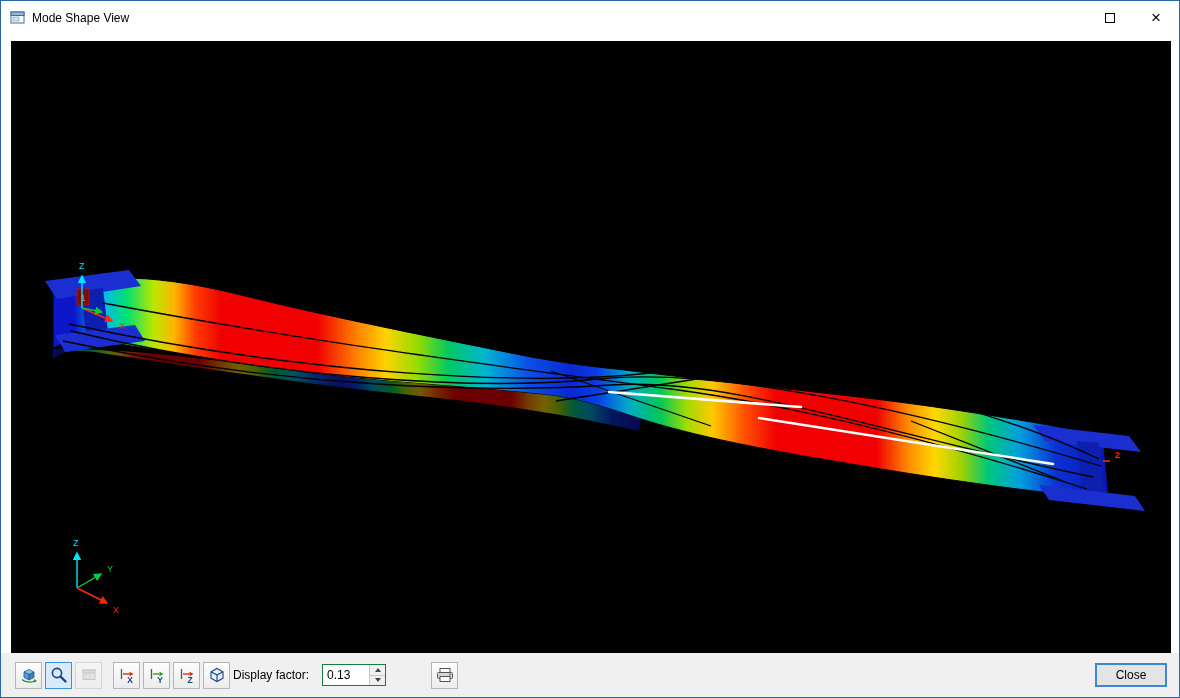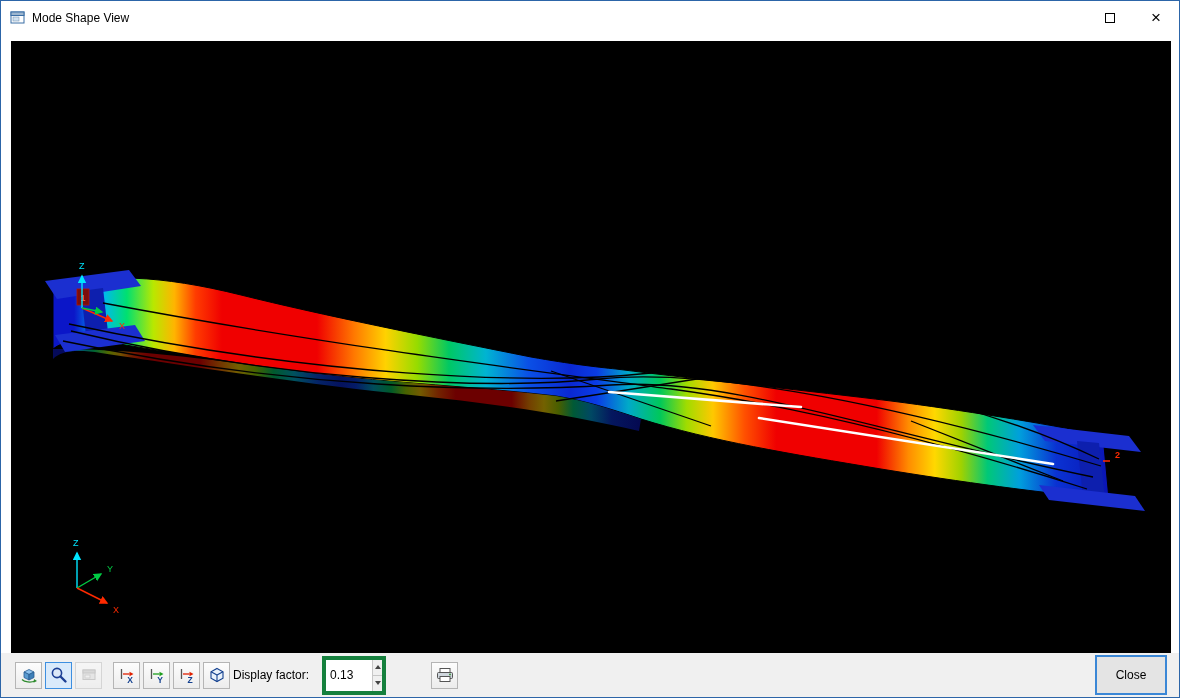--- a/index.html
+++ b/index.html
@@ -44,39 +44,39 @@
     border:1px solid #b5b5b5;
     background:linear-gradient(#fdfdfd,#ececec);
     display:flex; align-items:center; justify-content:center;
     padding:0; cursor:default;
   }
   .tb-btn.active { border:1px solid #3d8fe0; background:#d9eafb; }
   .tb-btn:disabled { opacity:.45; }
   .tb-btn.group-gap { margin-left:8px; }
   .df-label { margin-right:10px; color:#000; }
   .spinbox {
-    width:64px; height:39px; border:4px solid #15803d; background:#fff;
+    width:64px; height:22px; border:1px solid #15803d; background:#fff;
     display:flex; align-items:stretch;
   }
   .spinbox input {
     width:46px; border:none; outline:none; padding:2px 4px;
     font-family:"Liberation Sans", sans-serif; font-size:12px;
   }
   .spin-arrows { width:16px; display:flex; flex-direction:column; border-left:1px solid #c7c7c7; }
   .spin-arrows button {
     flex:1; border:none; background:#f0f0f0; padding:0; cursor:default;
     display:flex; align-items:center; justify-content:center;
   }
   .spin-arrows button + button { border-top:1px solid #c7c7c7; }
   .tri-up { width:0; height:0; border-left:3px solid transparent; border-right:3px solid transparent; border-bottom:4px solid #444; }
   .tri-dn { width:0; height:0; border-left:3px solid transparent; border-right:3px solid transparent; border-top:4px solid #444; }
   .print-btn { margin-left:42px; }
   .close-btn {
     margin-left:auto;
-    width:72px; height:40px;
+    width:72px; height:24px;
     border:2px solid #3a87d6; background:#e4e4e4;
     font-family:"Liberation Sans", sans-serif; font-size:12px; color:#000;
     cursor:default;
   }
 </style>
 </head>
 <body>
 
 <div class="titlebar">
   <svg class="app-icon" viewBox="0 0 16 16">

